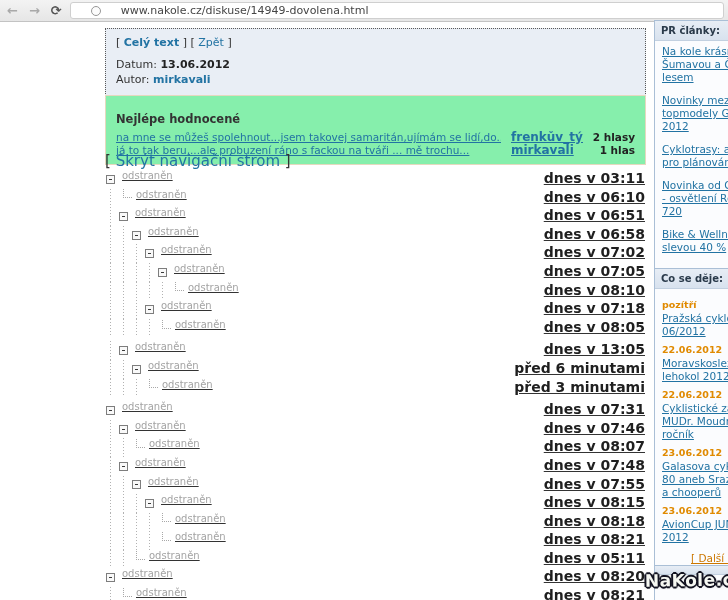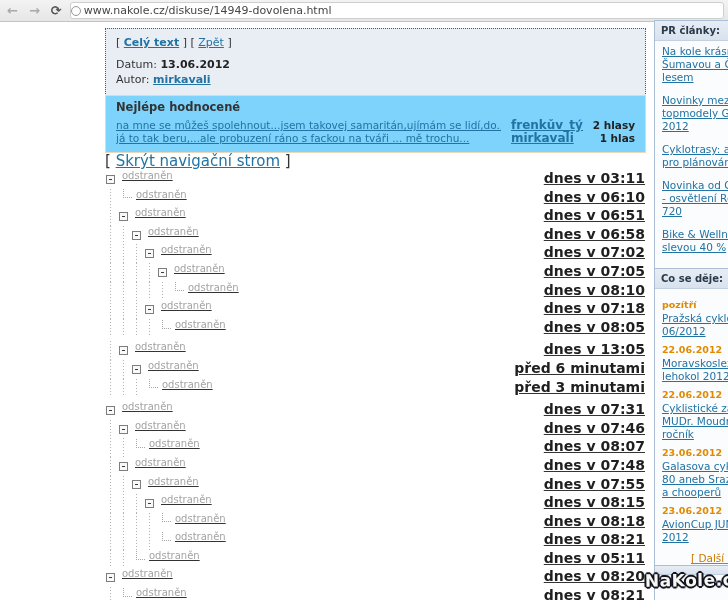--- a/index.html
+++ b/index.html
@@ -4,32 +4,32 @@
 <style>
   html,body{margin:0;padding:0;background:#fff;}
   .screen{position:relative;width:728px;height:600px;overflow:hidden;background:#fff;
           font-family:"DejaVu Sans",sans-serif;color:#333;}
   
   .toolbar{position:absolute;left:0;top:0;width:728px;height:22px;background:linear-gradient(#f3f3f3,#e6e6e6);
            border-bottom:1px solid #c3c3c3;display:flex;align-items:center;padding:0 4px;box-sizing:border-box;gap:5px;}
   .nav-btn{font-size:13px;font-weight:bold;color:#a9a9a9;line-height:18px;padding:0 3px;cursor:default;}
   .nav-btn.reload{color:#555;font-size:13px;}
   .urlbar{flex:1;height:15px;background:#fff;border:1px solid #cfcfcf;border-radius:3px;
-          display:flex;align-items:center;padding:0 0;gap:3px;font-size:11px;color:#454545;}
+          display:flex;align-items:center;padding:0 20px;gap:20px;font-size:11px;color:#454545;}
   .globe{width:8px;height:8px;border:1px solid #979797;border-radius:50%;display:inline-block;background:#fcfcfc;}
   
   .post-header-box{position:absolute;left:105px;top:28px;width:541px;box-sizing:border-box;
                    background:#e9eef5;border:1px dotted #5a5a5a;padding:6px 10px 8px;font-size:11px;line-height:15px;}
   .bracket{color:#333;}
-  a.lnk{color:#2273a3;text-decoration:underline;cursor:pointer;}
+  a.lnk{color:#2273a3;cursor:pointer;}
   a.lnk.bold{font-weight:bold;}
   .ph-line2{margin-top:7px;}
   .bold{font-weight:bold;color:#222;}
-  .best-box{position:absolute;left:105px;top:95px;width:541px;box-sizing:border-box;background:#7dd3fc;
-            border:1px solid #e5d9bf;padding:4px 10px 7px;font-size:10.5px;}
+  .best-box{position:absolute;left:105px;top:95px;width:541px;box-sizing:border-box;background:#86efac;
+            border:1px solid #e5d9bf;padding:16px 10px 7px;font-size:10.5px;}
   .best-title{font-weight:bold;font-size:11.5px;color:#333;margin-bottom:5px;}
   .br-row{display:flex;align-items:baseline;line-height:13px;white-space:nowrap;}
   .br-text{flex:1;overflow:hidden;color:#2273a3;text-decoration:underline;min-width:0;}
   .br-author{flex:0 0 72px;margin-left:10px;font-weight:bold;font-size:12px;color:#2273a3;text-decoration:underline;overflow:hidden;}
   .br-votes{flex:0 0 52px;text-align:right;font-weight:bold;color:#222;}
   .toggle-line{position:absolute;left:105px;top:152px;font-size:15px;}
   
   .tree{position:absolute;left:105px;top:170px;width:540px;}
   .tree-row{display:flex;align-items:flex-start;height:18.6px;font-size:10px;text-decoration:underline;}
   .tree-row.gap{margin-top:4px;}

